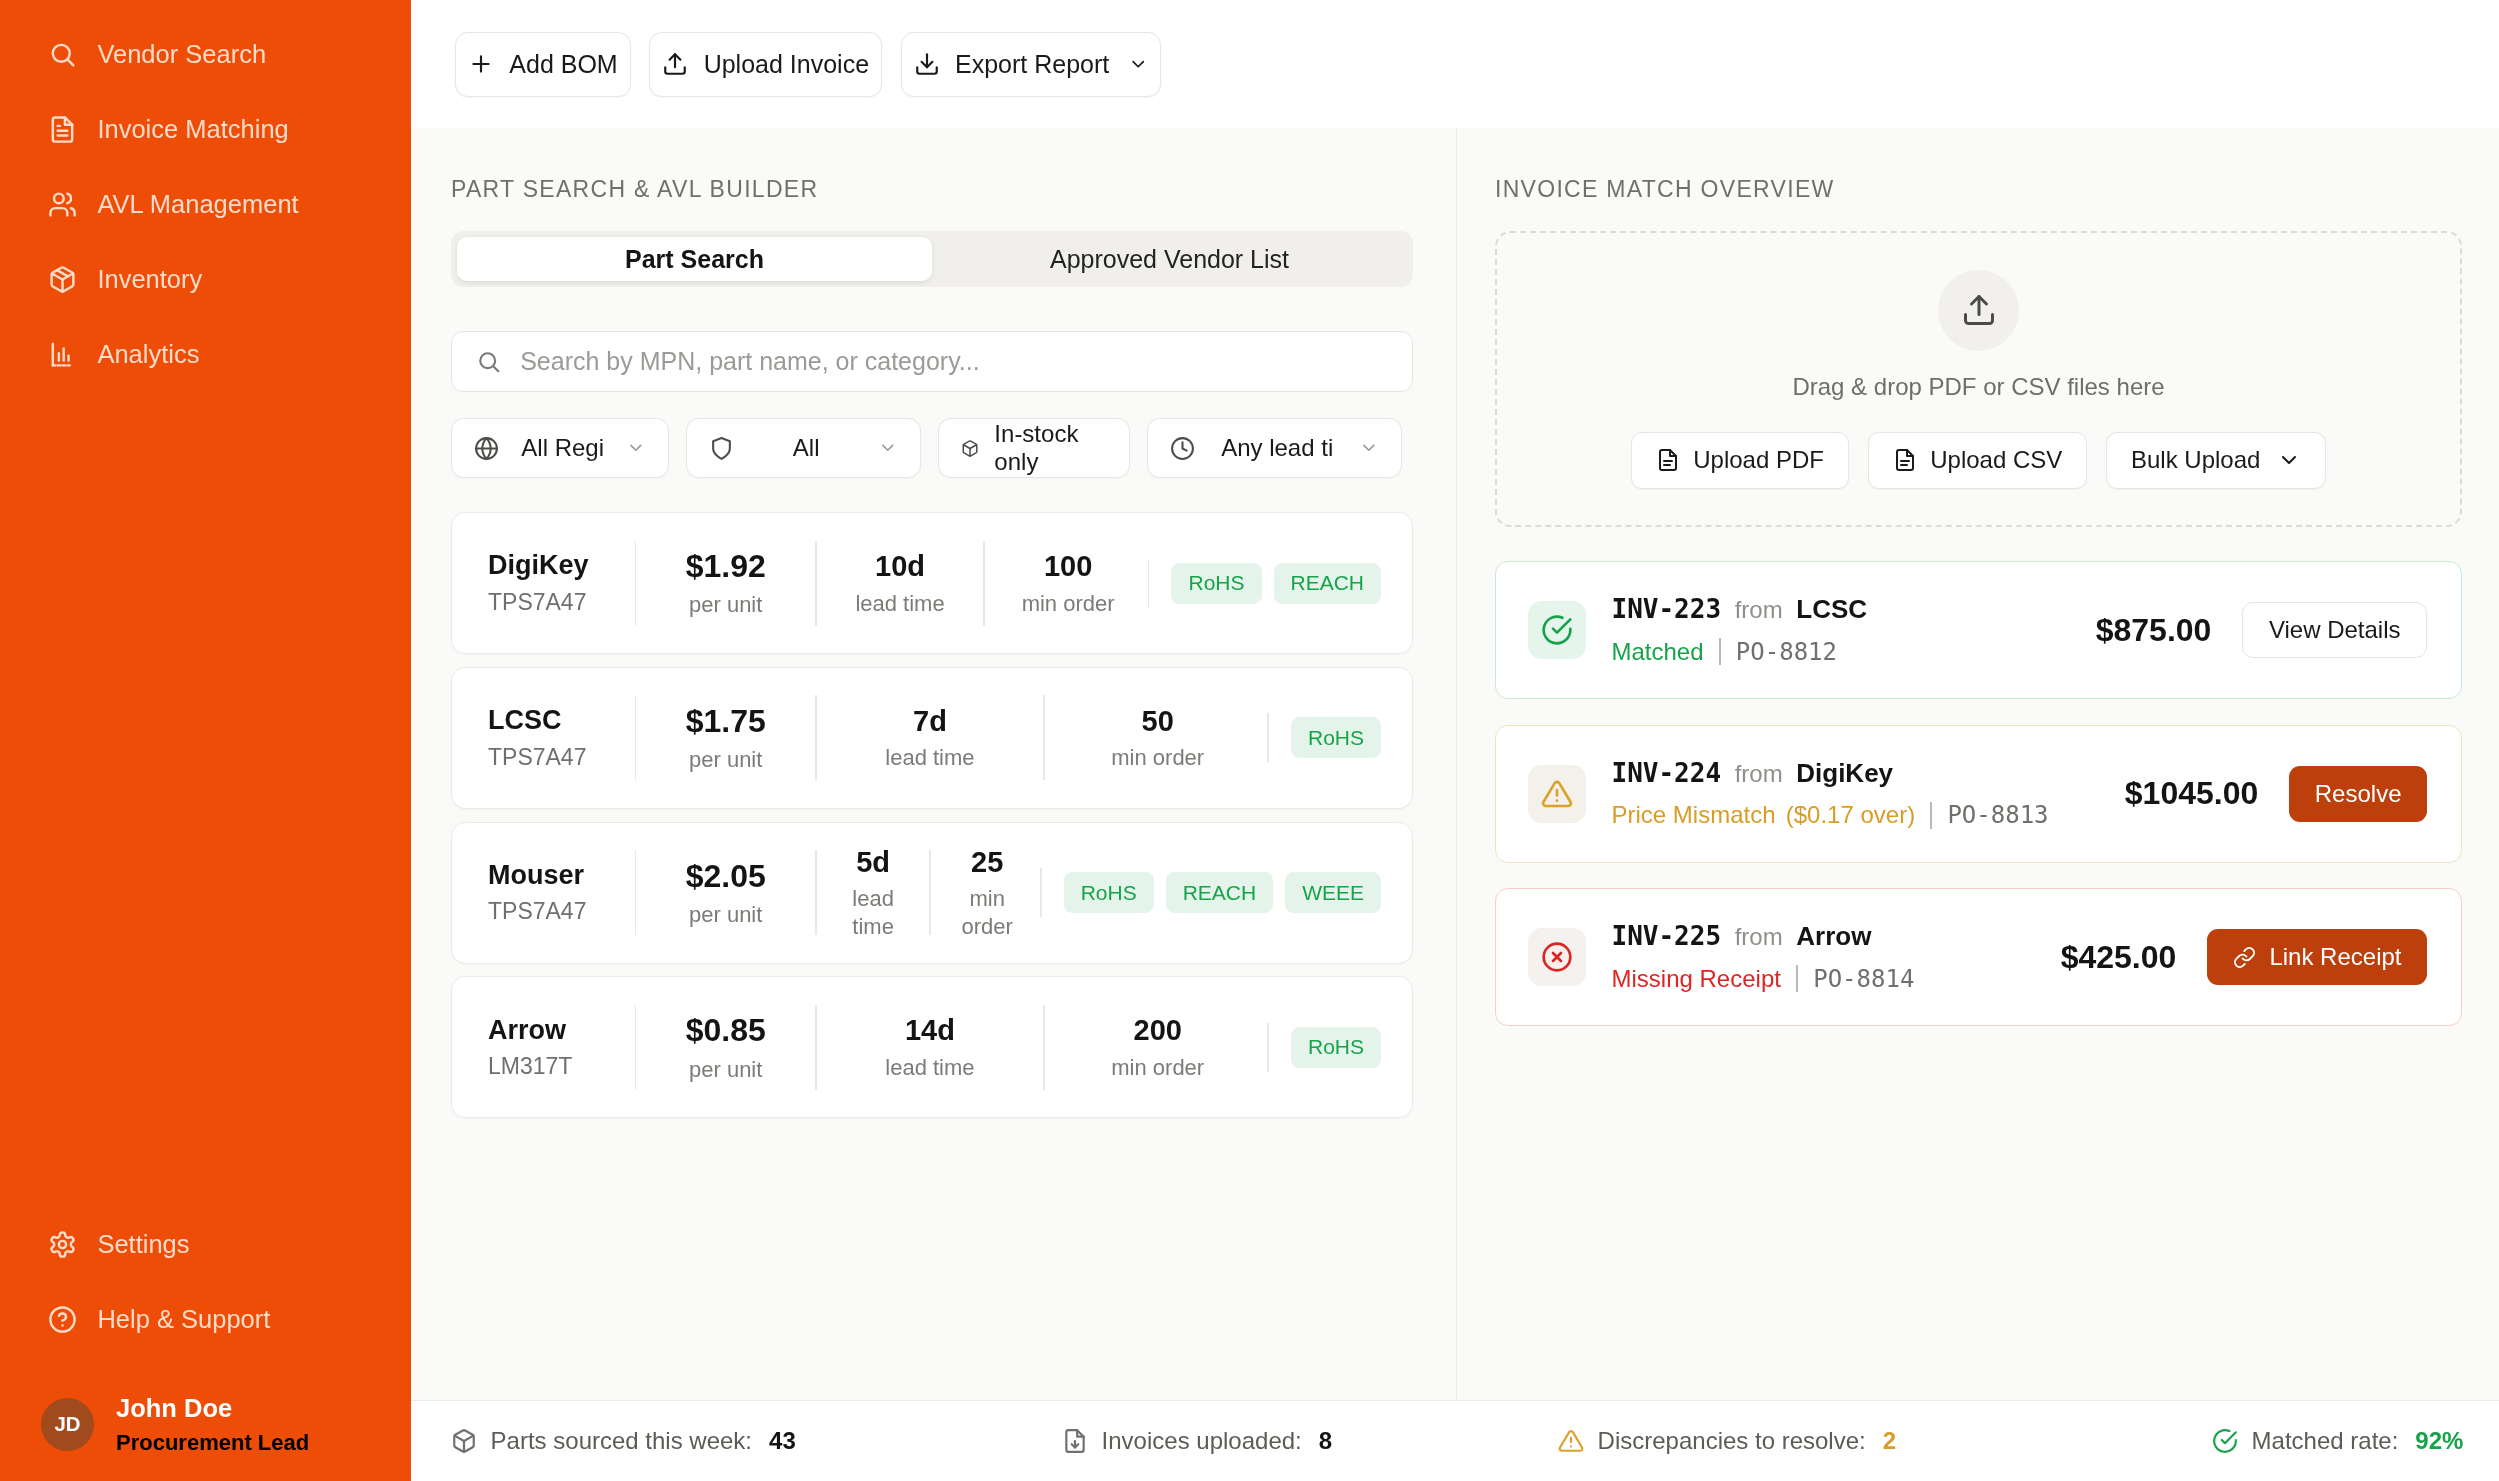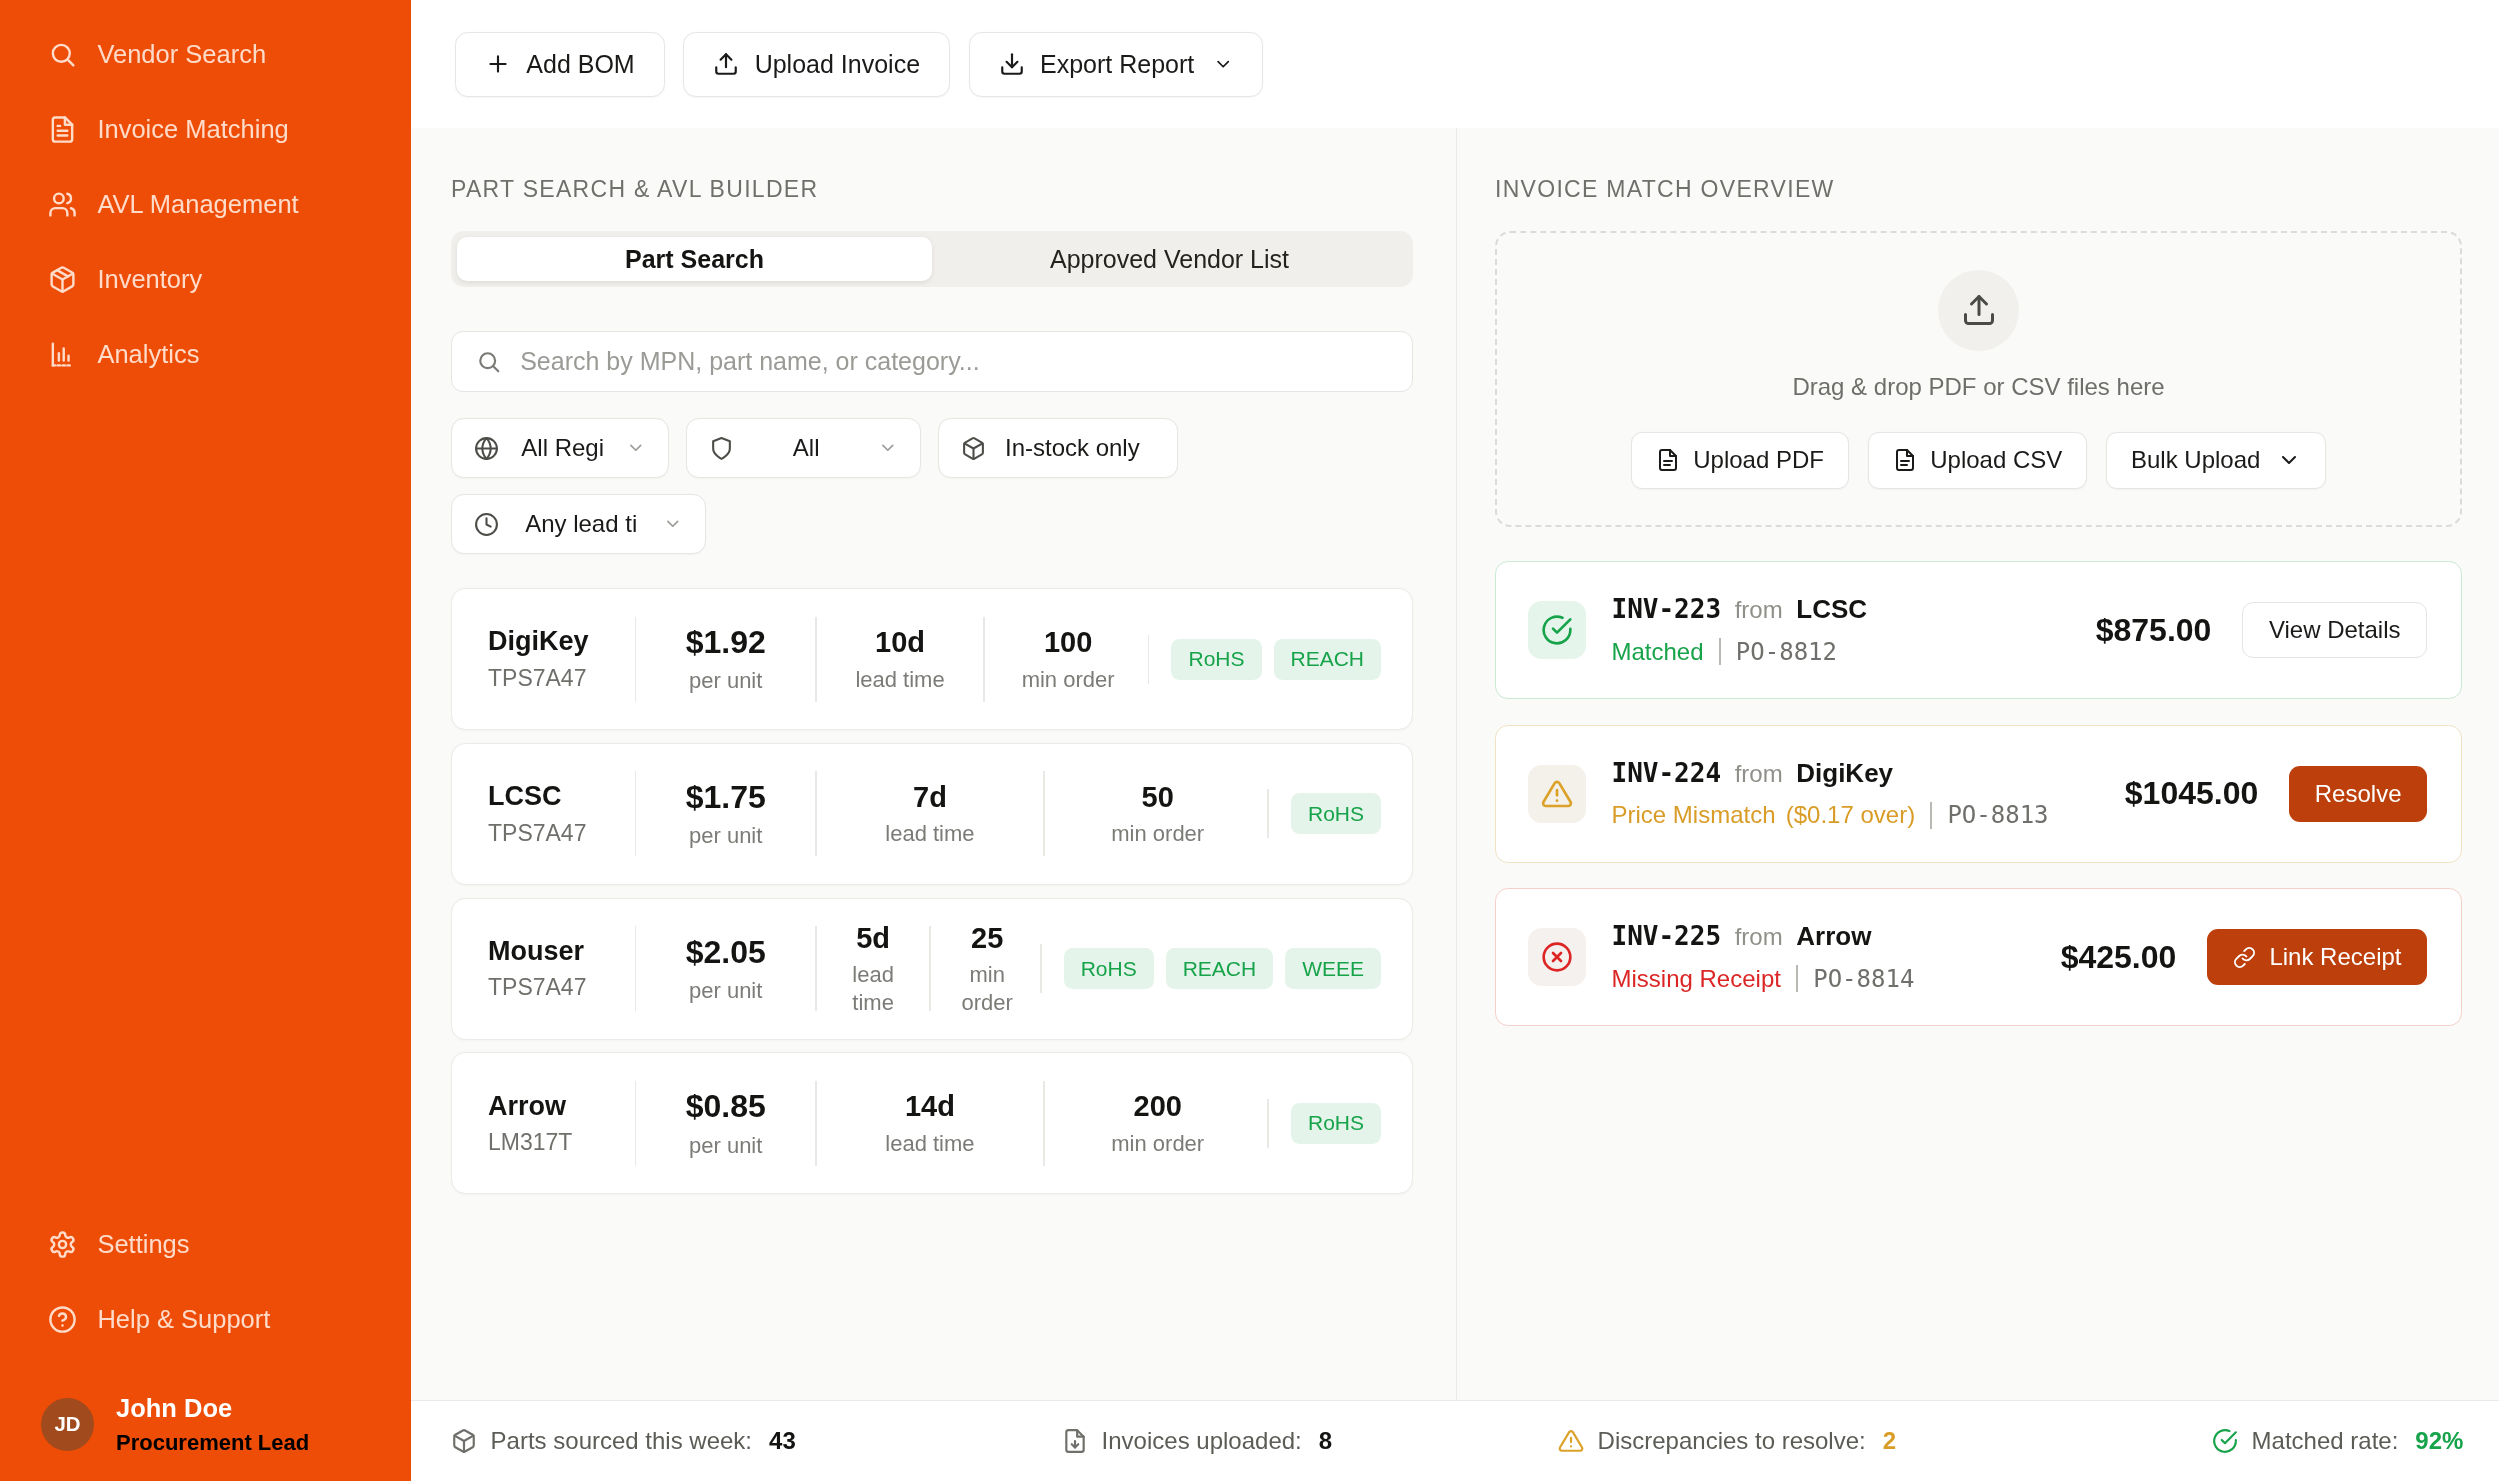--- a/index.html
+++ b/index.html
@@ -17,21 +17,21 @@
   .user-row { display:flex; align-items:center; gap:22px; padding:0 25.5px 0 41px; margin-top:37px; }
   .avatar { width:53px; height:53px; border-radius:50%; background:#A04A1D; color:#fff;
     font-size:20.4px; font-weight:bold; display:flex; align-items:center; justify-content:center; }
   .user-name { font-size:25.5px; font-weight:bold; color:#FFFFFF; }
   .user-role { font-size:22px; color:#000000; margin-top:6.8px;font-weight:bold; }
 
   
   .main { flex:1; display:flex; flex-direction:column; min-width:0; }
   .toolbar { height:128px; background:#fff; display:flex; align-items:center; gap:18.7px;
     padding-left:44px; flex-shrink:0; }
-  .btn { display:inline-flex; align-items:center; gap:15.3px; height:65px; padding:0 29px;
+  .btn { display:inline-flex; align-items:center; gap:15.3px; height:65px; padding:0 12px;
     background:#fff; border:1.7px solid #E6E6E3; border-radius:12.8px; font-size:25px;
     color:#1a1a18; cursor:pointer; box-shadow:0 0.9px 1.7px rgba(0,0,0,0.04); white-space:nowrap; }
   .btn svg { width:26px; height:26px; }
   .btn .chev { width:20.4px; height:20.4px; margin-left:3.4px; }
 
   .content { flex:1; display:flex; background:#FAFAF8; min-height:0; }
   .left-col { width:1045px; padding:48px 43px 0 40px; flex-shrink:0; }
   .right-col { flex:1; border-left:1.7px solid #EAEAE7; padding:48px 38px 0 38px; min-width:0; }
   .sec-title { font-size:23px; letter-spacing:1.3px; color:#6F6F6B; }
 
@@ -275,21 +275,21 @@
           </div>
           <div class="pill" style="width:235px">
             <svg viewBox="0 0 24 24" fill="none" stroke="currentColor" stroke-width="2" stroke-linecap="round" stroke-linejoin="round">
                 <path d="M12 22s8-4 8-10V5l-8-3-8 3v7c0 6 8 10 8 10z"></path>
               </svg>
             <span class="plab">All</span>
             <svg class="chev" viewBox="0 0 24 24" fill="none" stroke="currentColor" stroke-width="2" stroke-linecap="round" stroke-linejoin="round">
                 <path d="M6 9l6 6 6-6"></path>
               </svg>
           </div>
-          <div class="pill" style="width:240px; justify-content:space-between">
+          <div class="pill" style="width:192px; justify-content:center">
             <svg viewBox="0 0 24 24" fill="none" stroke="currentColor" stroke-width="2" stroke-linecap="round" stroke-linejoin="round">
                 <path d="M21 8a2 2 0 0 0-1-1.73l-7-4a2 2 0 0 0-2 0l-7 4A2 2 0 0 0 3 8v8a2 2 0 0 0 1 1.73l7 4a2 2 0 0 0 2 0l7-4A2 2 0 0 0 21 16z"></path>
                 <path d="M3.3 7l8.7 5 8.7-5"></path>
                 <path d="M12 22V12"></path>
               </svg>
             <span class="plab">In-stock only</span>
           </div>
           <div class="pill" style="width:255px">
             <svg viewBox="0 0 24 24" fill="none" stroke="currentColor" stroke-width="2" stroke-linecap="round" stroke-linejoin="round">
                 <circle cx="12" cy="12" r="10"></circle>

